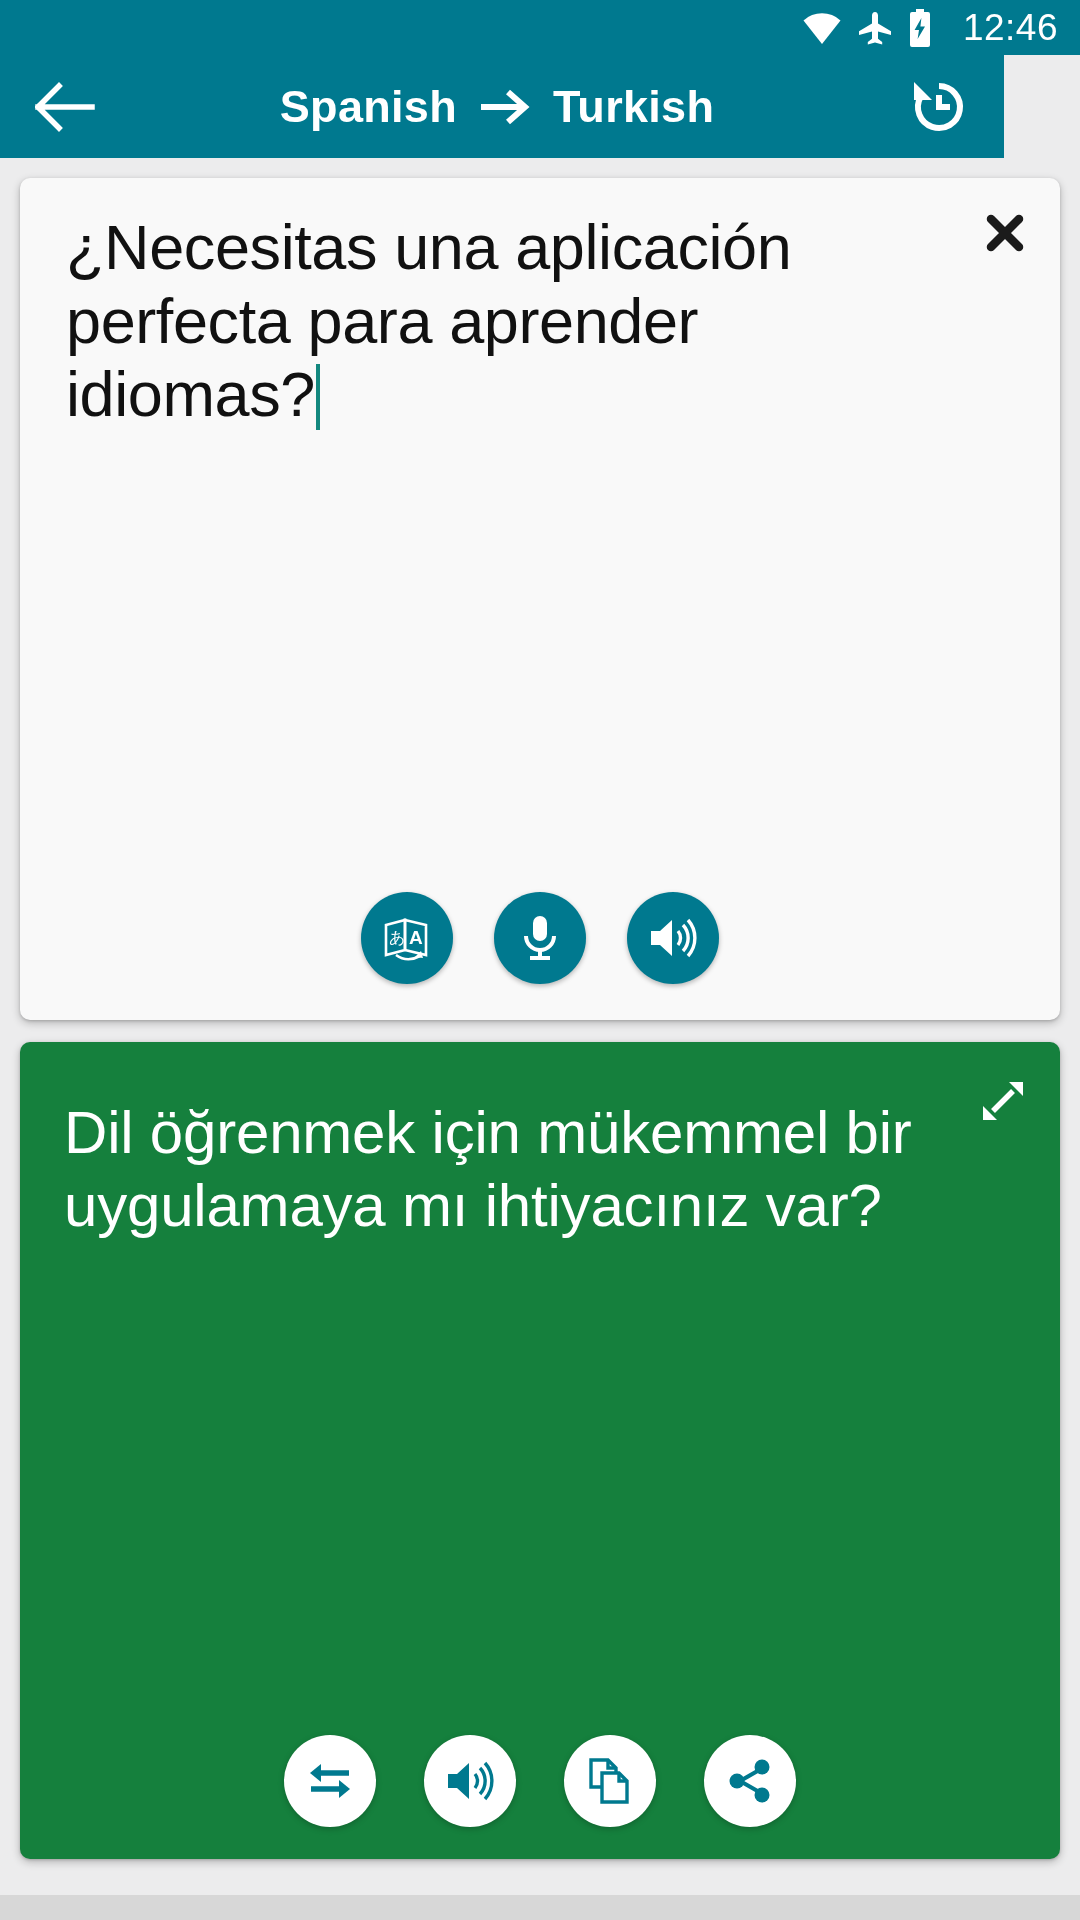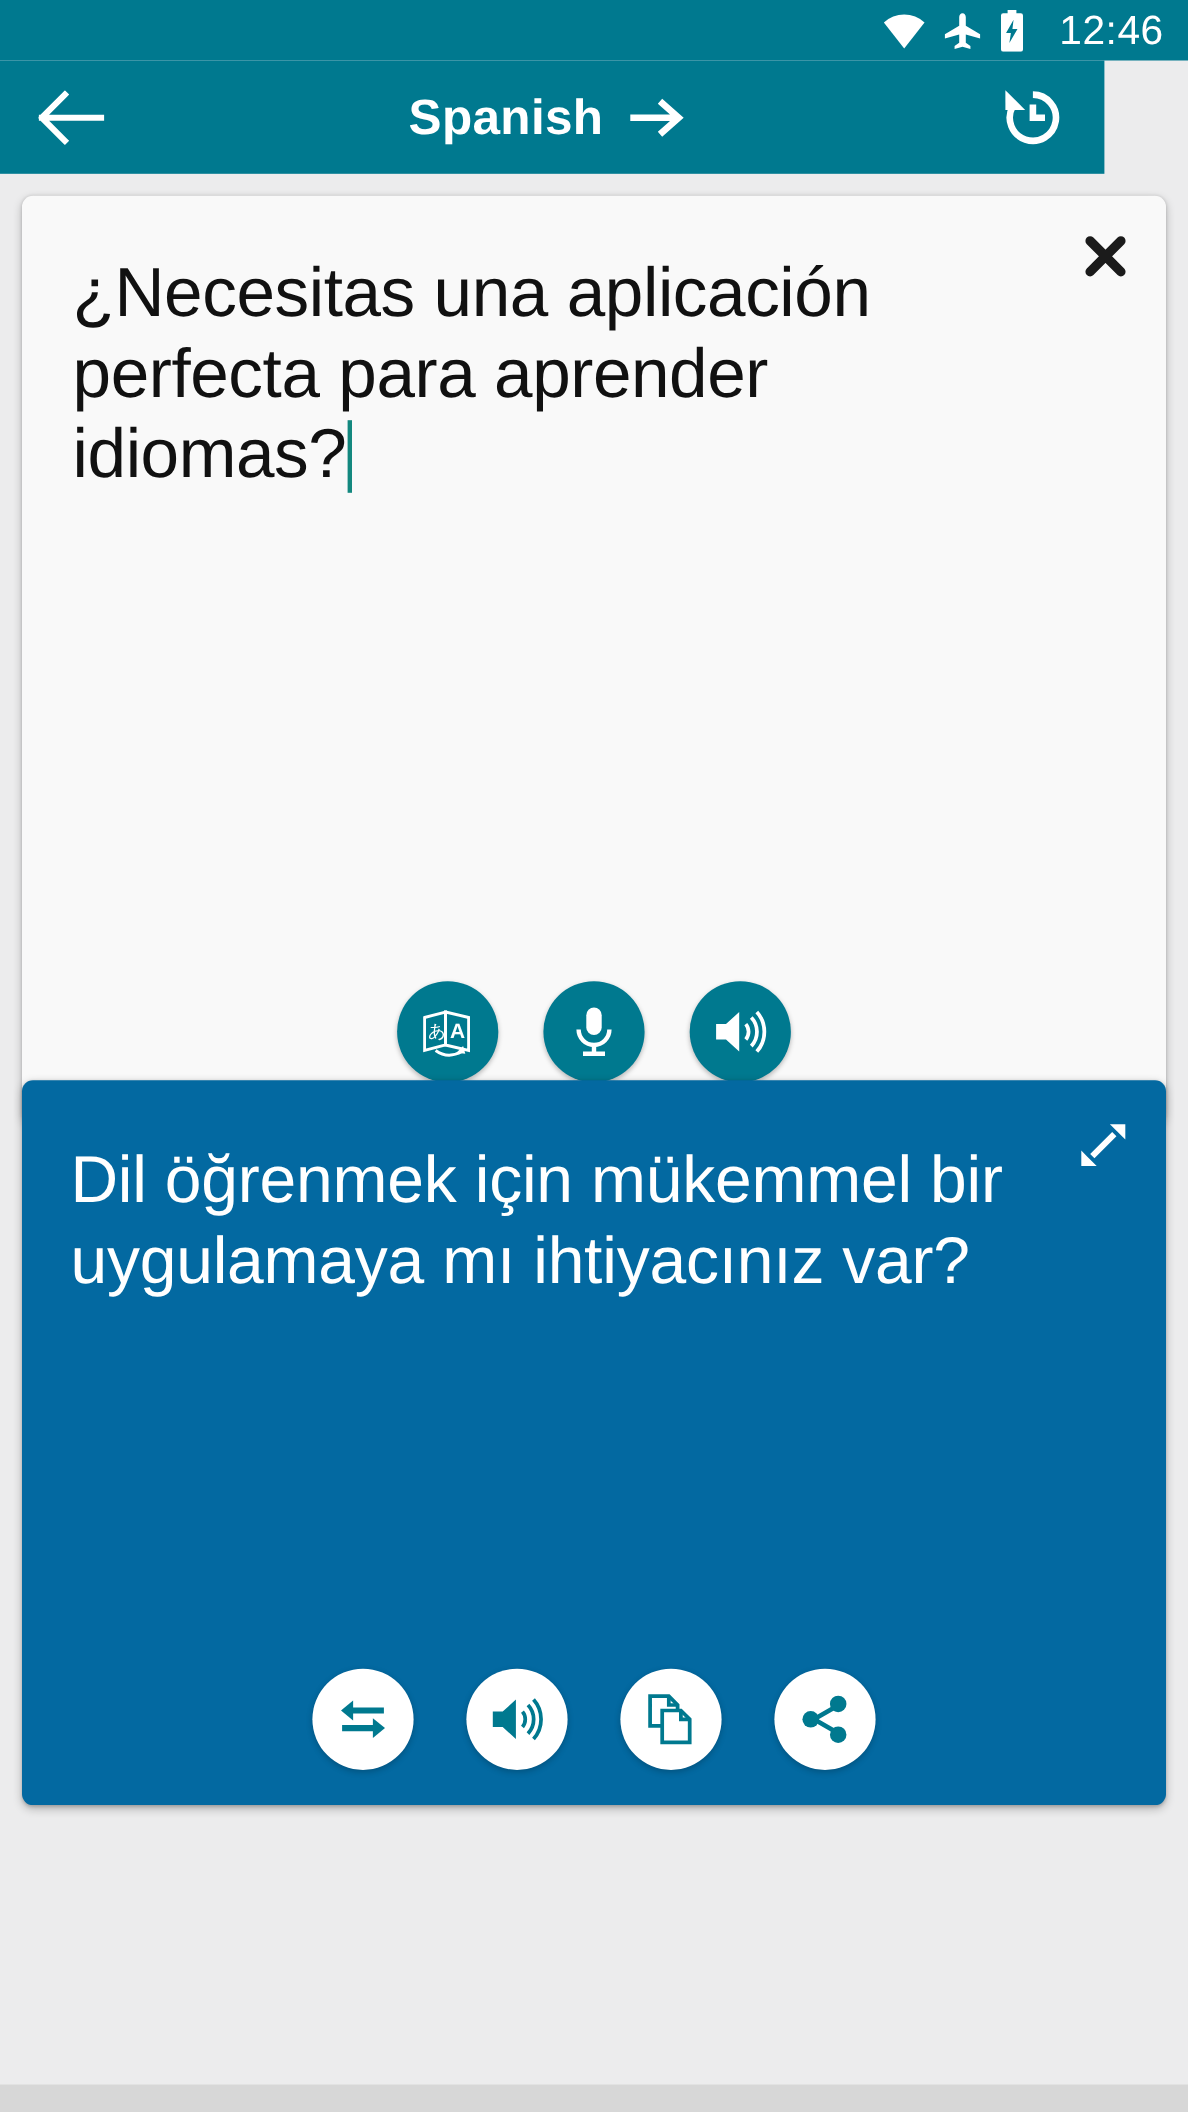--- a/index.html
+++ b/index.html
@@ -99,23 +99,23 @@
     box-sizing: border-box;
     box-shadow: 0 3px 9px rgba(0,0,0,0.24), 0 1px 3px rgba(0,0,0,0.16);
   }
 
   .source-card {
     top: 178px;
     height: 842px;
     background: #f9f9f9;
   }
   .target-card {
-    top: 982px;
-    height: 659px;
-    background: #0369a1;
+    top: 1042px;
+    height: 817px;
+    background: #15803d;
   }
 
   .card-close {
     position: absolute;
     top: 22px;
     right: 22px;
     width: 66px;
     height: 66px;
     display: flex;
     align-items: center;
@@ -129,21 +129,21 @@
     width: 66px;
     height: 66px;
     display: flex;
     align-items: center;
     justify-content: center;
     cursor: pointer;
   }
 
   .source-text {
     position: absolute;
-    top: 52px;
+    top: 33px;
     left: 46px;
     right: 120px;
     color: #111111;
     font-size: 63px;
     line-height: 1.17;
     font-weight: 400;
     letter-spacing: -0.4px;
     white-space: pre-wrap;
     word-wrap: break-word;
   }
@@ -269,20 +269,21 @@
       </span>
     </div>
 
     <div class="app-bar-title">
       <span>Spanish</span>
       <span class="lang-arrow">
         <svg width="52" height="40" viewBox="0 0 52 40">
           <path d="M2 20 H46 M29 5 L46 20 L29 35" stroke="#ffffff" stroke-width="6" fill="none" stroke-linecap="butt" stroke-linejoin="miter"></path>
         </svg>
       </span>
+      <span>Turkish</span>
     </div>
 
     <div class="app-bar-history">
       <span>
         <svg width="62" height="62" viewBox="0 0 62 62">
           <path d="M31 10 A21 21 0 1 1 12.5 21" stroke="#ffffff" stroke-width="6" fill="none" stroke-linecap="butt"></path>
           <path d="M6 6 L6 24 L24 24 Z" fill="#ffffff"></path>
           <path d="M31 19 V31 H42" stroke="#ffffff" stroke-width="6" fill="none" stroke-linecap="butt"></path>
         </svg>
       </span>

